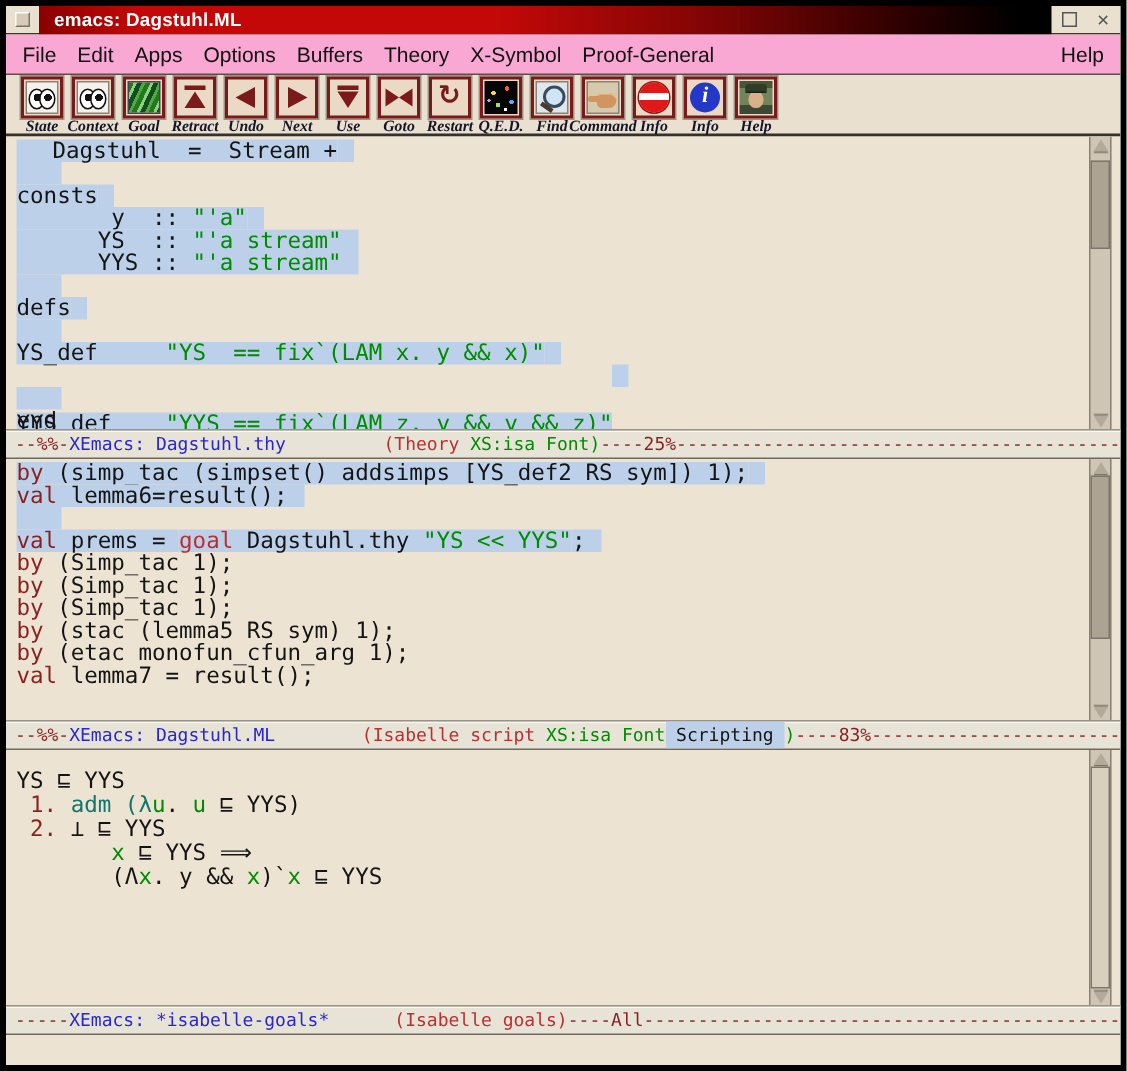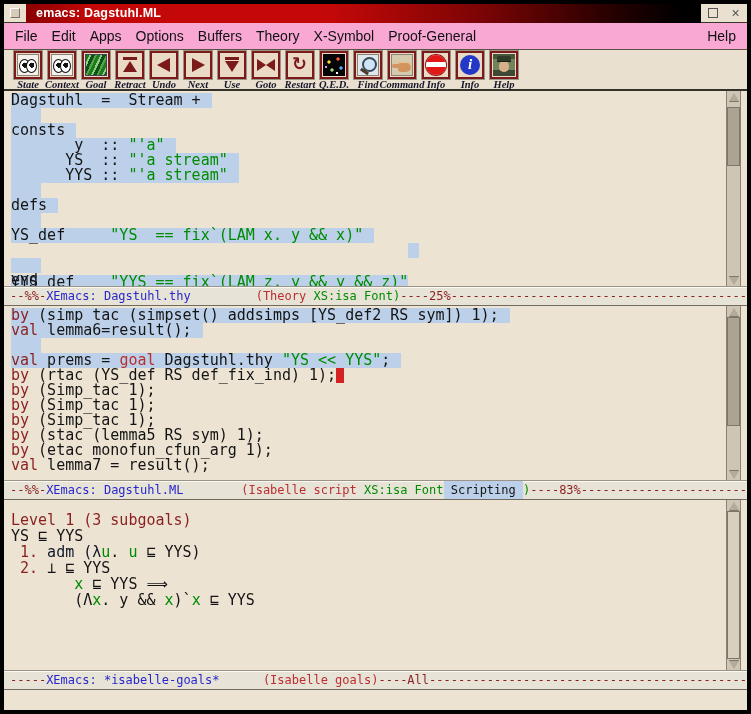--- a/index.html
+++ b/index.html
@@ -218,21 +218,21 @@
           <div class="glyph ic-officer"></div>
         </div>
         <div class="ilabel">Help</div>
       </div>
     </div>
 
   <div class="editor">
 
     <div class="pane pane-theory">
       <div class="pane-text">
-          <div class="line hl"><span class="seg" style="color: rgb(20, 20, 20);">Dagstuhl  =  Stream +</span><span class="nub"></span></div>
+          <div class="line hl"><span class="seg" style="color: rgb(20, 20, 20); padding-left: 24px;">Dagstuhl  =  Stream +</span><span class="nub"></span></div>
           <div class="line hl"><span class="nub wide"></span></div>
           <div class="line hl"><span class="seg" style="color: rgb(20, 20, 20);">consts</span><span class="nub"></span></div>
           <div class="line hl"><span class="seg" style="color: rgb(20, 20, 20);">       y  :: </span><span class="seg" style="color: rgb(0, 139, 0);">"'a"</span><span class="nub"></span></div>
           <div class="line hl"><span class="seg" style="color: rgb(20, 20, 20);">      YS  :: </span><span class="seg" style="color: rgb(0, 139, 0);">"'a stream"</span><span class="nub"></span></div>
           <div class="line hl"><span class="seg" style="color: rgb(20, 20, 20);">      YYS :: </span><span class="seg" style="color: rgb(0, 139, 0);">"'a stream"</span><span class="nub"></span></div>
           <div class="line hl"><span class="nub wide"></span></div>
           <div class="line hl"><span class="seg" style="color: rgb(20, 20, 20);">defs</span><span class="nub"></span></div>
           <div class="line hl"><span class="nub wide"></span></div>
           <div class="line hl"><span class="seg" style="color: rgb(20, 20, 20);">YS_def     </span><span class="seg" style="color: rgb(0, 139, 0);">"YS  == fix`(LAM x. y &amp;&amp; x)"</span><span class="nub"></span></div>
           <div class="line hl"><span class="seg" style="color: rgb(20, 20, 20); margin-top: 32px;">YYS_def    </span><span class="seg" style="color: rgb(0, 139, 0);">"YYS == fix`(LAM z. y &amp;&amp; y &amp;&amp; z)"</span><span class="nub"></span></div>
@@ -249,44 +249,42 @@
     </div>
 
     <div class="modeline"><span class="seg" style="color: rgb(139, 31, 31);">--%%-</span><span class="seg" style="color: rgb(39, 39, 204);">XEmacs: Dagstuhl.thy</span><span class="seg" style="color: rgb(20, 20, 20);">         </span><span class="seg" style="color: rgb(187, 47, 47);">(Theory </span><span class="seg" style="color: rgb(0, 139, 0);">XS:isa Font</span><span class="seg" style="color: rgb(0, 139, 0);">)</span><span class="seg" style="color: rgb(139, 31, 31);">----25%----------------------------------------------------------------</span></div>
 
     <div class="pane pane-script">
       <div class="pane-text">
           <div class="line hl"><span class="seg" style="color: rgb(139, 31, 31);">by</span><span class="seg" style="color: rgb(20, 20, 20); text-align: center;"> (simp_tac (simpset() addsimps [YS_def2 RS sym]) 1);</span><span class="nub"></span></div>
           <div class="line hl"><span class="seg" style="color: rgb(139, 31, 31);">val</span><span class="seg" style="color: rgb(20, 20, 20);"> lemma6=result();</span><span class="nub"></span></div>
           <div class="line hl"><span class="nub wide"></span></div>
           <div class="line hl"><span class="seg" style="color: rgb(139, 31, 31);">val</span><span class="seg" style="color: rgb(20, 20, 20);"> prems = </span><span class="seg" style="color: rgb(187, 47, 47);">goal</span><span class="seg" style="color: rgb(20, 20, 20);"> Dagstuhl.thy </span><span class="seg" style="color: rgb(0, 139, 0);">"YS &lt;&lt; YYS"</span><span class="seg" style="color: rgb(20, 20, 20);">;</span><span class="nub"></span></div>
-          <div class="line"><span class="seg" style="color: rgb(139, 31, 31);">by</span><span class="seg" style="color: rgb(20, 20, 20);"> (rtac (YS_def RS def_fix_ind) 1);</span><span class="cursor"> </span></div>
           <div class="line"><span class="seg" style="color: rgb(139, 31, 31);">by</span><span class="seg" style="color: rgb(20, 20, 20);"> (Simp_tac 1);</span></div>
           <div class="line"><span class="seg" style="color: rgb(139, 31, 31);">by</span><span class="seg" style="color: rgb(20, 20, 20);"> (Simp_tac 1);</span></div>
           <div class="line"><span class="seg" style="color: rgb(139, 31, 31);">by</span><span class="seg" style="color: rgb(20, 20, 20);"> (Simp_tac 1);</span></div>
           <div class="line"><span class="seg" style="color: rgb(139, 31, 31);">by</span><span class="seg" style="color: rgb(20, 20, 20);"> (stac (lemma5 RS sym) 1);</span></div>
           <div class="line"><span class="seg" style="color: rgb(139, 31, 31);">by</span><span class="seg" style="color: rgb(20, 20, 20);"> (etac monofun_cfun_arg 1);</span></div>
           <div class="line"><span class="seg" style="color: rgb(139, 31, 31);">val</span><span class="seg" style="color: rgb(20, 20, 20);"> lemma7 = result();</span></div>
         </div>
       <div class="scrollbar">
         <div class="sb-arrow up"></div>
         <div class="sb-track">
             <div class="sb-thumb" style="top: 0%; height: 72%;"></div>
           </div>
         <div class="sb-arrow down"></div>
       </div>
     </div>
 
     <div class="modeline"><span class="seg" style="color: rgb(139, 31, 31);">--%%-</span><span class="seg" style="color: rgb(39, 39, 204);">XEmacs: Dagstuhl.ML</span><span class="seg" style="color: rgb(20, 20, 20);">        </span><span class="seg" style="color: rgb(187, 47, 47);">(Isabelle script </span><span class="seg" style="color: rgb(0, 139, 0);">XS:isa Font</span><span class="seg mlhl" style="color: rgb(20, 20, 20);"> Scripting </span><span class="seg" style="color: rgb(0, 139, 0);">)</span><span class="seg" style="color: rgb(139, 31, 31);">----83%----------------------------------------------------------------</span></div>
 
     <div class="pane pane-goals">
       <div class="pane-text">
-          <div class="line"><span class="seg" style="color: rgb(139, 31, 31);">Level 1 (3 subgoals)</span></div>
           <div class="line"><span class="seg" style="color: rgb(20, 20, 20);">YS ⊑ YYS</span></div>
-          <div class="line"><span class="seg" style="color: rgb(139, 31, 31);"> 1.</span><span class="seg" style="color: #0f172a;"> adm (λ</span><span class="seg" style="color: rgb(0, 139, 0);">u</span><span class="seg" style="color: rgb(20, 20, 20);">. </span><span class="seg" style="color: rgb(0, 139, 0);">u</span><span class="seg" style="color: rgb(20, 20, 20); text-align: center;"> ⊑ YYS)</span></div>
+          <div class="line"><span class="seg" style="color: rgb(139, 31, 31);"> 1.</span><span class="seg" style="color: #0f766e;"> adm (λ</span><span class="seg" style="color: rgb(0, 139, 0);">u</span><span class="seg" style="color: rgb(20, 20, 20);">. </span><span class="seg" style="color: rgb(0, 139, 0);">u</span><span class="seg" style="color: rgb(20, 20, 20); text-align: center;"> ⊑ YYS)</span></div>
           <div class="line"><span class="seg" style="color: rgb(139, 31, 31);"> 2.</span><span class="seg" style="color: rgb(20, 20, 20);"> ⊥ ⊑ YYS</span></div>
           <div class="line"><span class="seg" style="color: rgb(20, 20, 20);">       </span><span class="seg" style="color: rgb(0, 139, 0);">x</span><span class="seg" style="color: rgb(20, 20, 20);"> ⊑ YYS ⟹</span></div>
           <div class="line"><span class="seg" style="color: rgb(20, 20, 20);">       (Λ</span><span class="seg" style="color: rgb(0, 139, 0);">x</span><span class="seg" style="color: rgb(20, 20, 20);">. y &amp;&amp; </span><span class="seg" style="color: rgb(0, 139, 0);">x</span><span class="seg" style="color: rgb(20, 20, 20);">)`</span><span class="seg" style="color: rgb(0, 139, 0);">x</span><span class="seg" style="color: rgb(20, 20, 20);"> ⊑ YYS</span></div>
         </div>
       <div class="scrollbar">
         <div class="sb-arrow up"></div>
         <div class="sb-track">
             <div class="sb-thumb light" style="top: 0%; height: 100%;"></div>
           </div>
         <div class="sb-arrow down"></div>

